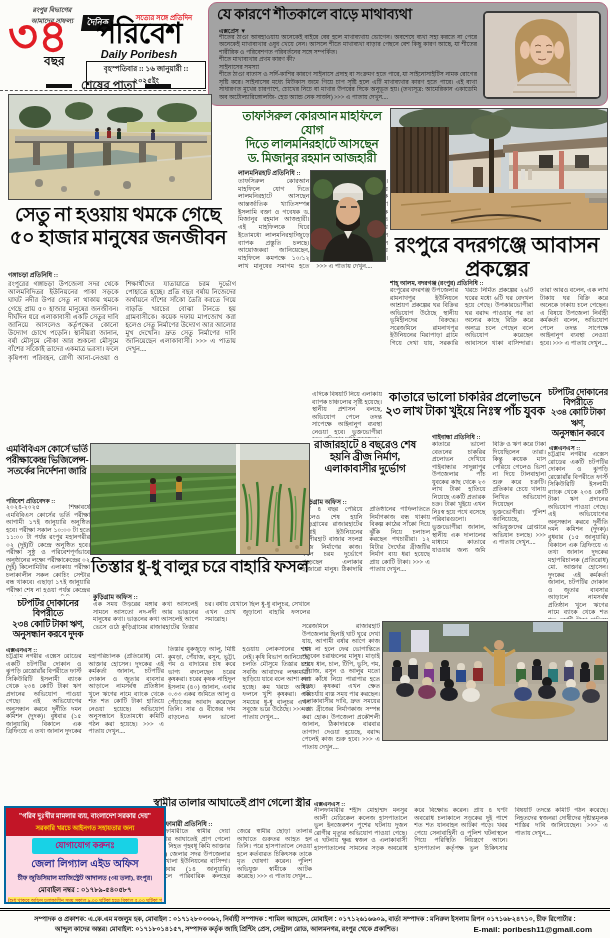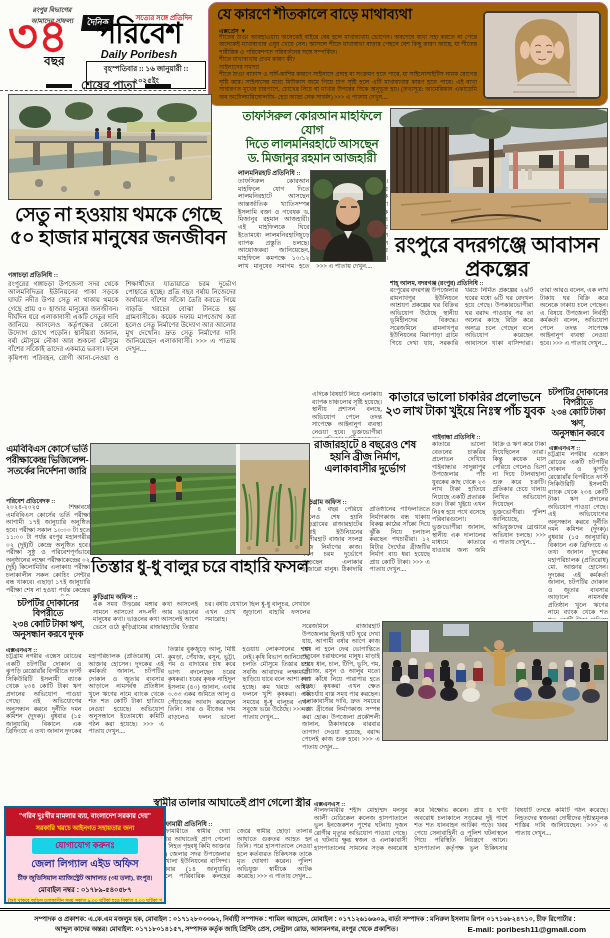--- a/index.html
+++ b/index.html
@@ -16,21 +16,21 @@
   .photo{overflow:hidden;border:1px solid #4a4a4a;background:#cfcfc6}
   .photo svg{display:block}
   .green{color:#1d5c1d}
   .sans{font-family:"Liberation Sans","DejaVu Sans",sans-serif}
   .bar{display:inline-block;width:26px;height:4px;background:#111;vertical-align:middle}
   
   .chip{background:#101010;color:#fff;font-size:8.5px;font-weight:bold;padding:1px 5px;
         transform:skewX(-8deg);display:inline-block}
   .datebox{border:1.2px solid #111;font-size:7.2px;font-weight:bold;text-align:center;padding:1px 16px}
   
-  .healthbox{background:#a16207;border:1.2px solid #b86b86;border-radius:9px}
+  .healthbox{background:#a3a3a3;border:1.2px solid #b86b86;border-radius:9px}
   
   .adbox{background:#fcd9e4;border:2px solid #0369a1;overflow:hidden;font-family:"Liberation Sans",sans-serif}
   .ad-head{background:#c21527;color:#fff;font-size:6.6px;font-weight:bold;text-align:center;padding:2px 2px 1px}
   .ad-sub{background:#c21527;color:#ffe100;font-size:6.4px;font-weight:bold;text-align:center;padding:0 2px 2px}
   .ad-chip{background:#18d2e6;color:#d0006a;font-size:8.5px;font-weight:bold;text-align:center;
            margin:2px 26px;padding:1px 0;border-radius:2px}
   .ad-l4{color:#23288e;font-size:10px;font-weight:bold;text-align:center}
   .ad-l5{color:#15155e;font-size:6.2px;font-weight:bold;text-align:center}
   .ad-l6{color:#101010;font-size:6.8px;font-weight:bold;text-align:center}
   .ad-l7{background:#ffe95c;color:#b01010;font-size:4.7px;text-align:center;margin:1px 2px;overflow:hidden;white-space:nowrap}
@@ -313,17 +313,17 @@
     <div class="ad-l6">মোবাইল নম্বর : ০১৭৮৯-৫৪০৫৮৭</div>
     <div class="ad-l7">(শুধু থাকবে অফিস চলাকালীন সময় সকাল ৯.০০ ঘটিকা হতে বিকাল ৫.০০ ঘটিকা পর্যন্ত)</div>
     <div class="ad-or">অথবা</div>
 
   </div>
 
   <div class="abs footer" style="left:0;top:908px;width:610px;height:30px">
     <div class="f-line" style="text-align:center">সম্পাদক ও প্রকাশক: এ.কে.এম মজলুম হক,  মোবাইল : ০১৭১২৮০৩৩৬২,  নির্বাহী সম্পাদক : শামিল আহমেদ,  মোবাইল : ০১৭১২৬১৬৬০৯,  বার্তা সম্পাদক : মনিরুল ইসলাম রিপন  ০১৭১৬৮২৪৭১০,  চীফ রিপোর্টার :</div>
     <div style="display:flex">
       <div class="f-line" style="flex:1;padding-left:55px">আব্দুল কাদের অন্তর। মোবাইল: ০১৭১৮০১৪১৫৭, সম্পাদক কর্তৃক জাহি প্রিন্টিং প্রেস, সেন্ট্রাল রোড, আলমনগর, রংপুর থেকে প্রকাশিত।</div>
-      <div class="f-line" style="font-size:8px;padding-right:24px">E-mail: poribesh11@gmail.com</div>
+      <div class="f-line" style="font-size:8px;padding-right:18px">E-mail: poribesh11@gmail.com</div>
     </div>
   </div>
 
 </div>
 
 </body></html>

